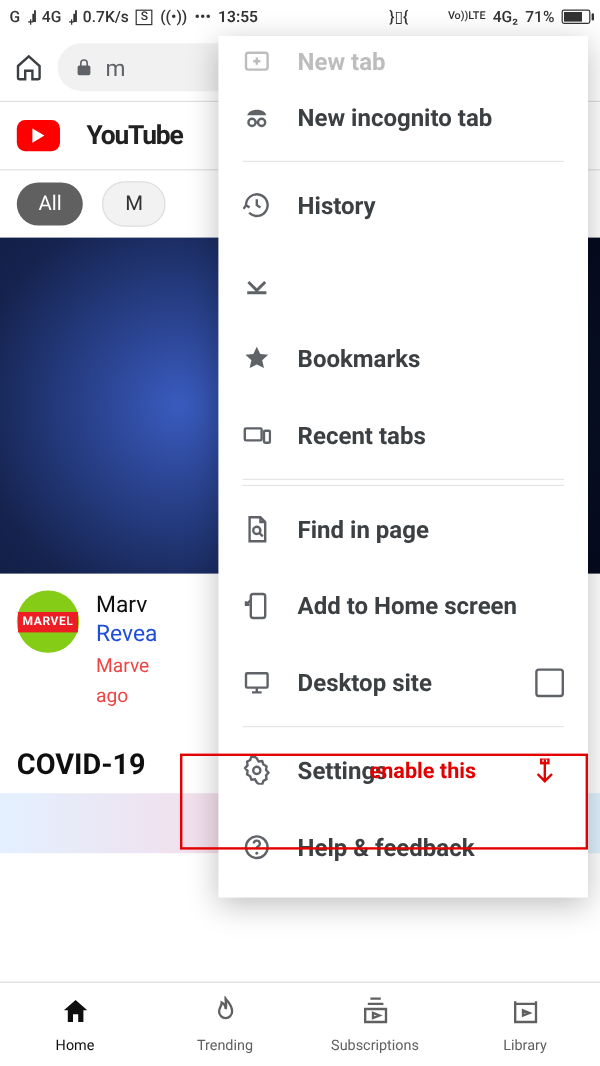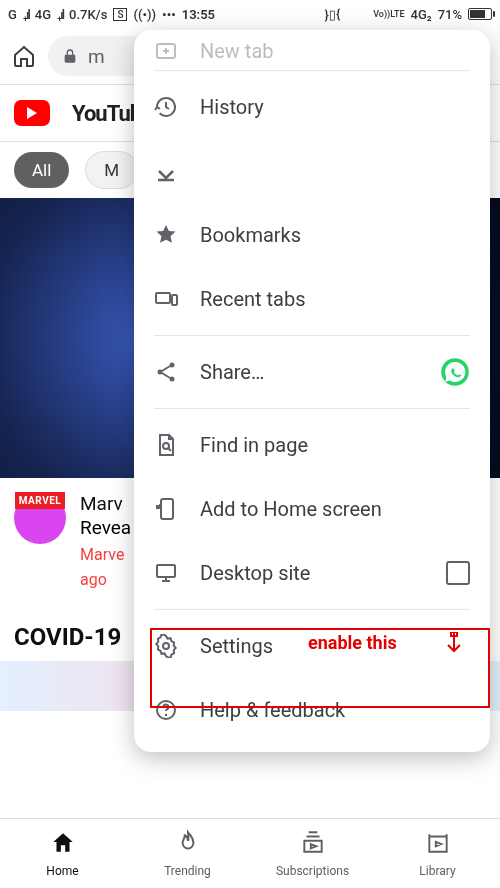--- a/index.html
+++ b/index.html
@@ -53,24 +53,24 @@
 
   
   .thumb {
     height: 280px;
     background: radial-gradient(circle at 30% 50%, #3a5bbf 0%, #15234f 45%, #050a1d 100%);
     position: relative;
   }
 
   
   .video-meta { display:flex; padding: 14px; gap:14px; align-items:flex-start;}
-  .avatar-marvel { width:52px; height:52px; border-radius:50%; background:#d946ef; display:flex; align-items:flex-start; justify-content:center; }
+  .avatar-marvel { width:52px; height:52px; border-radius:50%; background:#84cc16; display:flex; align-items:center; justify-content:center; }
   .avatar-marvel span { background:#ed1d24; color:#fff; font-size:10px; font-weight:700; padding:3px 4px; letter-spacing:0.5px;}
   .video-meta .texts div:first-child { font-size:19px; color:#0f0f0f; line-height:1.25;}
-  .video-meta .texts div:nth-child(2){ font-size:19px; color:#000000;}
+  .video-meta .texts div:nth-child(2){ font-size:19px; color:#1d4ed8;}
   .video-meta .sub { color:#ef4444; font-size:16px; margin-top:6px;}
 
   .covid { font-size:24px; font-weight:700; padding: 20px 14px 10px; color:#0f0f0f;}
 
   .colorband { height:50px; background: linear-gradient(90deg,#e3f0ff,#f9d8e3,#dff2fe);}
 
   
   .bottom-nav {
     position: absolute; bottom:0; left:0; right:0; height:70px; background:#fff;
     display:flex; border-top:1px solid #ddd;
@@ -78,26 +78,27 @@
   .nav-item { flex:1; display:flex; flex-direction:column; align-items:center; justify-content:center; gap:8px; font-size:12px; color:#606060;}
   .nav-item.active { color:#0f0f0f; }
   .nav-item.active .nav-icon path { fill:#0f0f0f;}
   .nav-icon { width:26px; height:26px; }
 
   
   .menu {
     position:absolute;
     top: 30px;
     right: 10px;
-    width: 356px;
+    width: 308px;
     background:#fff;
-    border-radius: 17px;
+    border-radius: 0;
     box-shadow: 0 6px 24px rgba(0,0,0,0.25);
     padding: 6px 0 10px;
     z-index: 50;
+    font-weight: bold;
   }
   .menu-item {
     display:flex; align-items:center;
     height:64px;
     padding: 0 20px;
     gap: 22px;
     color:#3c4043;
     font-size:20px;
   }
   .menu-item.cut { height: 30px; overflow:hidden; color:#bdbdbd; font-size:20px;}
@@ -227,20 +228,29 @@
 
 <div class="menu">
   <div class="menu-item cut">
     <svg class="mi" viewBox="0 0 24 24">
         <rect x="3" y="5" width="18" height="14" rx="2" fill="none" stroke="#bdbdbd" stroke-width="2"></rect>
         <path d="M12 9v6M9 12h6" stroke="#bdbdbd" stroke-width="2"></path>
       </svg>
     <span class="label">New tab</span>
   </div>
 
+  <div class="menu-item">
+    <svg class="mi" viewBox="0 0 24 24">
+        <path d="M4 10c2-6 14-6 16 0H4z"></path>
+        <circle cx="8" cy="16" r="3" fill="none" stroke="#5f6368" stroke-width="2"></circle>
+        <circle cx="16" cy="16" r="3" fill="none" stroke="#5f6368" stroke-width="2"></circle>
+        <path d="M11 16h2" stroke="#5f6368" stroke-width="2"></path>
+      </svg>
+    <span class="label">New incognito tab</span>
+  </div>
   <div class="menu-sep"></div>
 
   <div class="menu-item">
     <svg class="mi" viewBox="0 0 24 24">
         <path fill="none" stroke="#5f6368" stroke-width="2" d="M12 7v5l3 2M3 12a9 9 0 1 1 2.6 6.3M3 12l-2 3m2-3l3 2"></path>
       </svg>
     <span class="label">History</span>
   </div>
 
   <div class="menu-item">
@@ -258,33 +268,20 @@
 
   <div class="menu-item">
     <svg class="mi" viewBox="0 0 24 24">
         <rect x="2" y="6" width="14" height="10" rx="1" fill="none" stroke="#5f6368" stroke-width="2"></rect>
         <rect x="18" y="8" width="5" height="10" rx="1" fill="none" stroke="#5f6368" stroke-width="2"></rect>
       </svg>
     <span class="label">Recent tabs</span>
   </div>
   <div class="menu-sep"></div>
 
-  <div class="menu-item">
-    <svg class="mi" viewBox="0 0 24 24">
-        <circle cx="18" cy="5" r="2.5"></circle>
-        <circle cx="6" cy="12" r="2.5"></circle>
-        <circle cx="18" cy="19" r="2.5"></circle>
-        <path d="M8 11l8-5M8 13l8 5" stroke="#5f6368" stroke-width="2"></path>
-      </svg>
-    <span class="label">Share…</span>
-    <svg class="wa-icon" viewBox="0 0 24 24">
-        <circle cx="12" cy="12" r="11" fill="#25D366"></circle>
-        <path fill="#fff" d="M12 4a8 8 0 0 0-6.9 12l-1 3.7 3.8-1A8 8 0 1 0 12 4zm4.3 11.2c-.2.5-1.1 1-1.6 1-1.3.1-2.5-.6-3.8-1.7s-2-2.5-1.9-3.8c0-.5.5-1.4 1-1.6.3-.1.6-.1.8.1l.9 1.4c.1.2.1.4 0 .6l-.4.6c-.1.2-.1.4 0 .6.3.5.7 1 1.2 1.4.4.3.9.6 1.4.8.2.1.4 0 .6-.1l.5-.5c.2-.2.4-.2.6-.1l1.5.8c.2.1.3.4.2.5z"></path>
-      </svg>
-  </div>
   <div class="menu-sep"></div>
 
   <div class="menu-item">
     <svg class="mi" viewBox="0 0 24 24">
         <path fill="none" stroke="#5f6368" stroke-width="2" d="M6 2h9l4 4v16H6zM15 2v4h4"></path>
         <circle cx="12" cy="13" r="3" fill="none" stroke="#5f6368" stroke-width="2"></circle>
         <path d="M14 15l3 3" stroke="#5f6368" stroke-width="2"></path>
       </svg>
     <span class="label">Find in page</span>
   </div>

